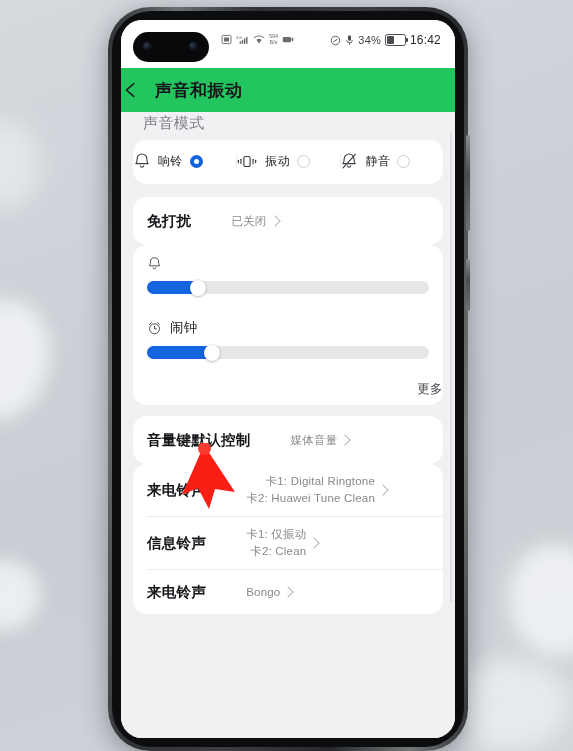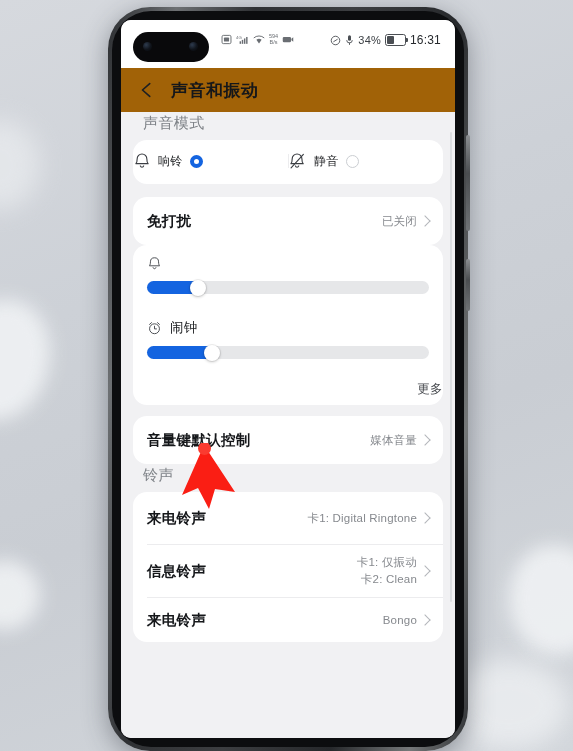--- a/index.html
+++ b/index.html
@@ -18,21 +18,21 @@
   .blob.b3{right:-26px;top:545px;width:90px;height:110px;border-radius:50% 50% 45% 55%;}
   .blob.b4{right:4px;top:660px;width:120px;height:90px;filter:blur(12px);opacity:.7;}
   .blob.b5{left:-40px;top:120px;width:80px;height:90px;filter:blur(12px);opacity:.55;}
 
   
   #phone{position:absolute;left:108px;top:7px;width:360px;height:744px;
          border-radius:42px;
          background:linear-gradient(100deg,#2b2d30 0%,#6d7073 14%,#2f3134 30%,#3c3e41 50%,#26282b 72%,#757879 88%,#303235 100%);
          box-shadow:0 6px 26px rgba(40,45,55,.42);}
   #phone-inner{position:absolute;left:4px;top:4px;right:4px;bottom:4px;border-radius:39px;background:#0c0d0f;}
-  #screen{position:absolute;left:9px;top:9px;right:9px;bottom:9px;border-radius:10px;
+  #screen{position:absolute;left:9px;top:9px;right:9px;bottom:9px;border-radius:21px;
           background:#f1f1f3;overflow:hidden;}
 
   
   .sidebtn{position:absolute;right:-2px;width:4px;border-radius:2px;
            background:linear-gradient(180deg,#8b8e91,#4a4d50 40%,#6f7275);}
   .sidebtn.vol{top:128px;height:96px;}
   .sidebtn.pwr{top:252px;height:52px;}
 
   
   #statusbar{position:absolute;left:0;top:0;width:100%;height:48px;background:#fff;}
@@ -44,32 +44,32 @@
   .sb-right{position:absolute;right:14px;top:13px;display:flex;align-items:center;gap:4px;color:#3c4045;}
   .sb-txt{font-size:11px;letter-spacing:.2px;}
   .sb-txt.time{font-size:12px;color:#26292d;}
   .netspd{display:flex;flex-direction:column;align-items:center;line-height:1;color:#6a6e73;}
   .netspd span{font-size:5.5px;}
   .battbody{width:19px;height:10px;border:1.3px solid #4a4e53;border-radius:2.6px;position:relative;}
   .battbody::after{content:"";position:absolute;right:-3.2px;top:2.6px;width:1.8px;height:4px;background:#4a4e53;border-radius:0 1px 1px 0;}
   .battfill{position:absolute;left:1.2px;top:1.2px;bottom:1.2px;width:34%;background:#4a4e53;border-radius:1px;}
 
   
-  #titlebar{position:absolute;left:0;top:48px;width:100%;height:44px;background:#a16207;
-            display:flex;align-items:center;padding-left:16px;box-sizing:border-box;}
+  #titlebar{position:absolute;left:0;top:48px;width:100%;height:44px;background:#22c55e;
+            display:flex;align-items:center;box-sizing:border-box;}
   #back-arrow{width:20px;height:20px;flex:none;}
   #page-title{font-size:17px;font-weight:bold;color:#15171a;margin-left:14px;letter-spacing:.5px;}
 
   
   #content{position:absolute;left:0;top:92px;right:0;bottom:0;background:#f1f1f3;
            padding:0 12px;box-sizing:border-box;}
   .section-label{font-size:15px;color:#7e8287;padding:2px 10px 7px;letter-spacing:.4px;}
   .card{background:#fff;border-radius:14px;overflow:hidden;}
-  .row{display:flex;align-items:center;justify-content:space-between;
-       padding:0 14px;min-height:44px;box-sizing:border-box;}
+  .row{display:flex;align-items:center;justify-content:flex-start;
+       padding:0 14px;min-height:44px;box-sizing:border-box;gap:40px;}
   .row-title{font-size:14.5px;font-weight:bold;color:#15171a;letter-spacing:.3px;}
   .row-right{display:flex;align-items:center;gap:4px;}
   .row-value{font-size:11.5px;color:#86898e;text-align:right;line-height:1.45;letter-spacing:.2px;}
   .chev{width:7px;height:7px;border-right:1.4px solid #b3b6ba;border-top:1.4px solid #b3b6ba;
         transform:rotate(45deg);flex:none;}
   .divider{height:1px;background:#ececee;margin-left:14px;}
 
   
   #soundmode{display:flex;padding:10px 0 12px;}
   .mode{flex:1;display:flex;flex-direction:row;align-items:center;gap:7px;position:relative;text-align:right;}
@@ -156,21 +156,21 @@
           </svg>
           <svg width="9" height="12" viewBox="0 0 12 16">
             <rect x="4" y="1.5" width="4" height="7.5" rx="2" fill="#4a4e53"></rect>
             <path d="M2.3 8.2 A3.7 3.7 0 0 0 9.7 8.2" fill="none" stroke="#4a4e53" stroke-width="1.2"></path>
             <rect x="5.4" y="11.5" width="1.2" height="3" fill="#4a4e53"></rect>
           </svg>
           <span class="sb-txt">34%</span>
           <div class="battbody">
             <div class="battfill" style="width: 34%;"></div>
           </div>
-          <span class="sb-txt time">16:31</span>
+          <span class="sb-txt time">16:42</span>
         </div>
       </div>
 
       <div id="titlebar">
         <svg id="back-arrow" viewBox="0 0 22 22">
           <path d="M14 4 L6 11 L14 18" fill="none" stroke="#1d1f22" stroke-width="1.8" stroke-linecap="round" stroke-linejoin="round"></path>
         </svg>
         <div id="page-title">声音和振动</div>
       </div>
 
@@ -185,20 +185,33 @@
               <div class="mode-icon">
                 <svg width="18" height="19" viewBox="0 0 20 21">
                   <path d="M10 2.2 a5.4 5.4 0 0 0-5.4 5.4 c0 4-1.4 5.3-1.4 5.3 h13.6 s-1.4-1.3-1.4-5.3 A5.4 5.4 0 0 0 10 2.2 Z" fill="none" stroke="#3a3d42" stroke-width="1.25" stroke-linejoin="round"></path>
                   <path d="M8.1 15.4 a2 2 0 0 0 3.8 0" fill="none" stroke="#3a3d42" stroke-width="1.25" stroke-linecap="round"></path>
                 </svg>
               </div>
               <div class="mode-label">响铃</div>
               <div class="radio on" style="border-color: rgb(20, 100, 224);"></div>
             </div>
 
+            <div class="mode">
+              <div class="mode-icon">
+                <svg width="22" height="19" viewBox="0 0 24 20">
+                  <rect x="8.6" y="4.5" width="6.8" height="11" rx="1.8" fill="none" stroke="#3a3d42" stroke-width="1.25"></rect>
+                  <path d="M5.4 7.5 v5" stroke="#3a3d42" stroke-width="1.25" stroke-linecap="round"></path>
+                  <path d="M2.6 8.6 v2.8" stroke="#3a3d42" stroke-width="1.25" stroke-linecap="round"></path>
+                  <path d="M18.6 7.5 v5" stroke="#3a3d42" stroke-width="1.25" stroke-linecap="round"></path>
+                  <path d="M21.4 8.6 v2.8" stroke="#3a3d42" stroke-width="1.25" stroke-linecap="round"></path>
+                </svg>
+              </div>
+              <div class="mode-label">振动</div>
+              <div class="radio"></div>
+            </div>
 
             <div class="mode">
               <div class="mode-icon">
                 <svg width="19" height="19" viewBox="0 0 21 21">
                   <path d="M10 2.2 a5.4 5.4 0 0 0-5.4 5.4 c0 4-1.4 5.3-1.4 5.3 h13.6 s-1.4-1.3-1.4-5.3 A5.4 5.4 0 0 0 10 2.2 Z" fill="none" stroke="#3a3d42" stroke-width="1.25" stroke-linejoin="round"></path>
                   <path d="M8.1 15.4 a2 2 0 0 0 3.8 0" fill="none" stroke="#3a3d42" stroke-width="1.25" stroke-linecap="round"></path>
                   <path d="M3.4 17.6 L17 2.6" stroke="#3a3d42" stroke-width="1.25" stroke-linecap="round"></path>
                 </svg>
               </div>
               <div class="mode-label">静音</div>
@@ -263,29 +276,29 @@
         <div class="card">
           <div class="row" style="min-height:48px">
             <div class="row-title">音量键默认控制</div>
             <div class="row-right">
               <div class="row-value">媒体音量</div>
               <div class="chev"></div>
             </div>
           </div>
         </div>
 
-        <div class="section-label">铃声</div>
 
         <div class="card">
 
           <div class="row two">
             <div class="row-title">来电铃声</div>
             <div class="row-right">
               <div class="row-value">
                 <div>卡1: Digital Ringtone</div>
+                <div>卡2: Huawei Tune Clean</div>
               </div>
               <div class="chev"></div>
             </div>
           </div>
           <div class="divider"></div>
 
           <div class="row two">
             <div class="row-title">信息铃声</div>
             <div class="row-right">
               <div class="row-value">

